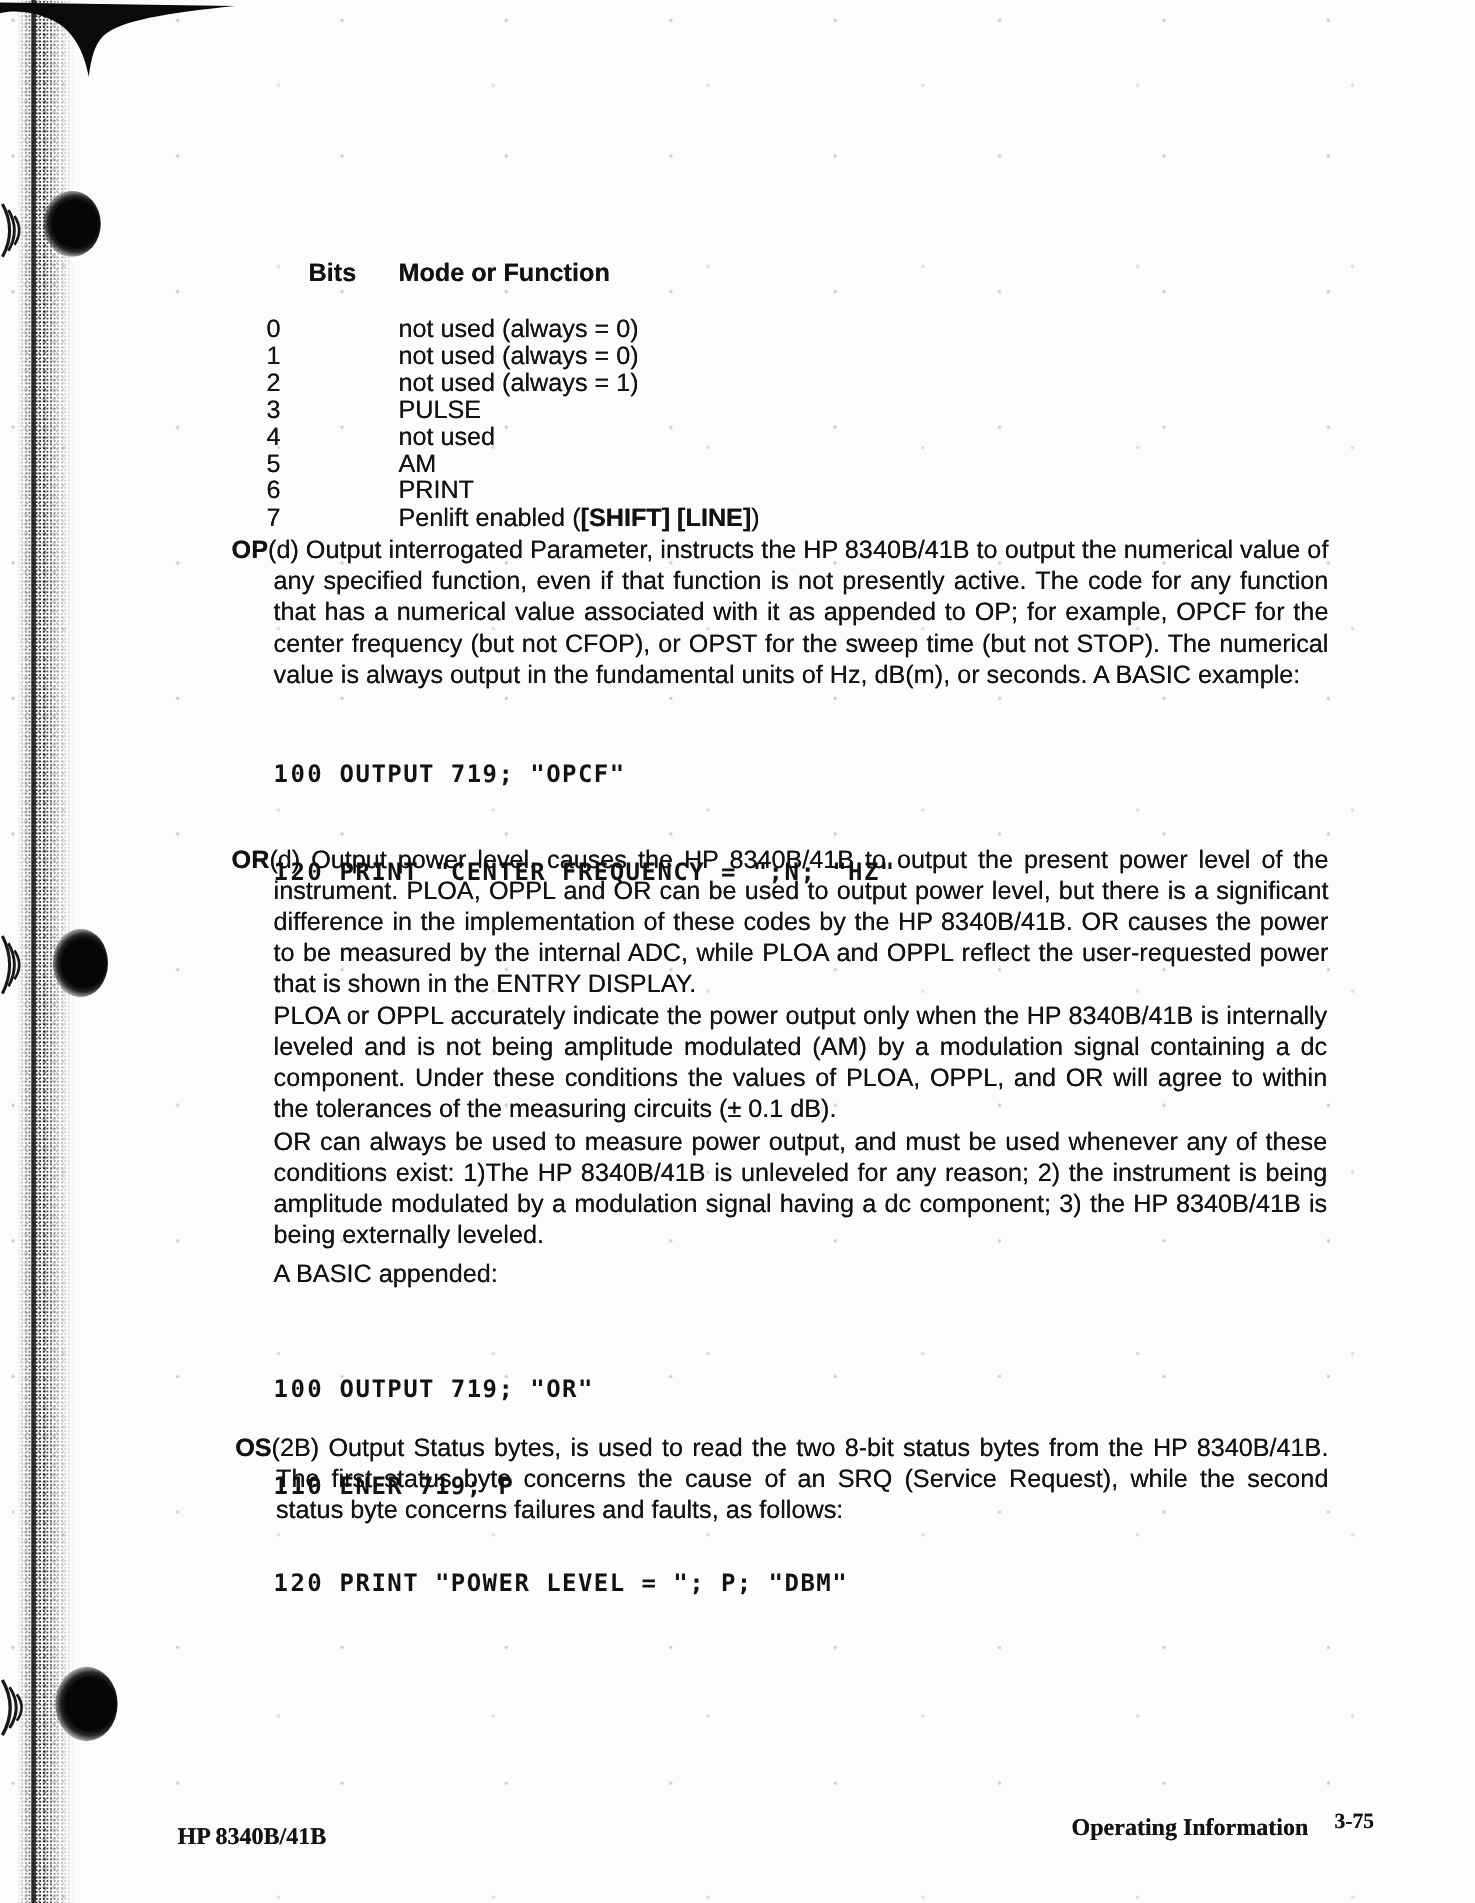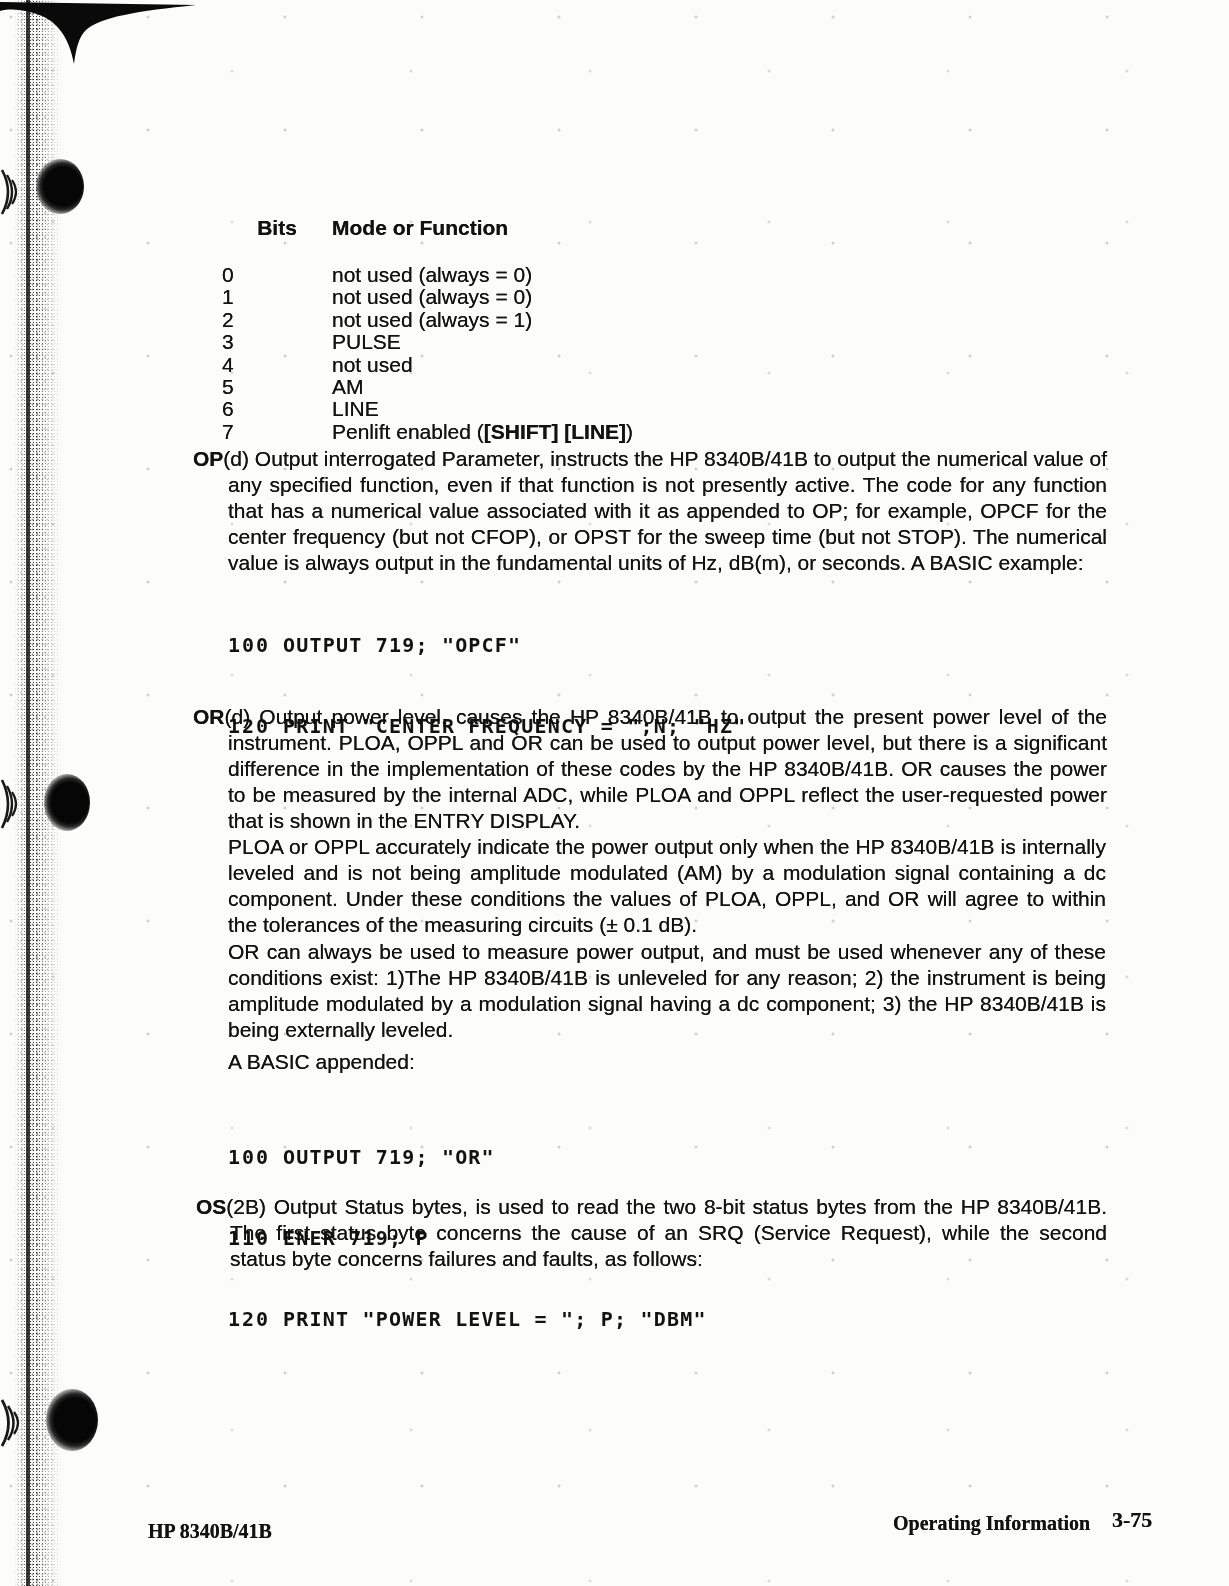--- a/index.html
+++ b/index.html
@@ -75,21 +75,21 @@
     font-size:20px;line-height:27px;letter-spacing:1.2px;white-space:pre;}
   #op-code{top:578px;}
   #or-code{top:1090px;}
   .code-num{display:inline-block;width:55px;letter-spacing:2px;}
 
   
   .footer-item{position:absolute;font-family:Liberation Serif, serif;font-weight:bold;
     text-shadow:0 0 .4px rgba(0,0,0,.8);}
   #footer-model{left:148px;top:1520px;font-size:20px;}
   #footer-section{left:893px;top:1512px;font-size:20px;}
-  #footer-page{left:1112px;top:1507px;font-size:22px;}
+  #footer-page{left:1112px;top:1507px;font-size:18px;}
 </style>
 </head>
 <body>
 
 <div class="page">
 
   <div class="strip"></div>
   <div class="strip-core"></div>
   <svg class="corner" width="200" height="66" viewBox="0 0 200 66">
     <path d="M0 2 L196 5 C138 11 100 17 86 30 C79 37 76 48 74 64 C69 36 56 22 42 16 C28 10 12 8 0 11 Z" fill="#0a0a0a"></path>
@@ -139,21 +139,21 @@
       <div class="bits-row">
           <span class="bit-num">4</span>
           <span class="bit-label"><span>not used</span><b></b><span></span></span>
         </div>
       <div class="bits-row">
           <span class="bit-num">5</span>
           <span class="bit-label"><span>AM</span><b></b><span></span></span>
         </div>
       <div class="bits-row">
           <span class="bit-num">6</span>
-          <span class="bit-label"><span>LINE</span><b></b><span></span></span>
+          <span class="bit-label"><span>PRINT</span><b></b><span></span></span>
         </div>
       <div class="bits-row">
           <span class="bit-num">7</span>
           <span class="bit-label"><span>Penlift enabled (</span><b>[SHIFT] [LINE]</b><span>)</span></span>
         </div>
     </div>
   </div>
 
   <p id="op-para" class="body-text hang"><b>OP</b><span>(d) Output interrogated Parameter, instructs the HP 8340B/41B to output the numerical value of any specified function, even if that function is not presently active. The code for any function that has a numerical value associated with it as appended to OP; for example, OPCF for the center frequency (but not CFOP), or OPST for the sweep time (but not STOP). The numerical value is always output in the fundamental units of Hz, dB(m), or seconds. A BASIC example:</span></p>
 

